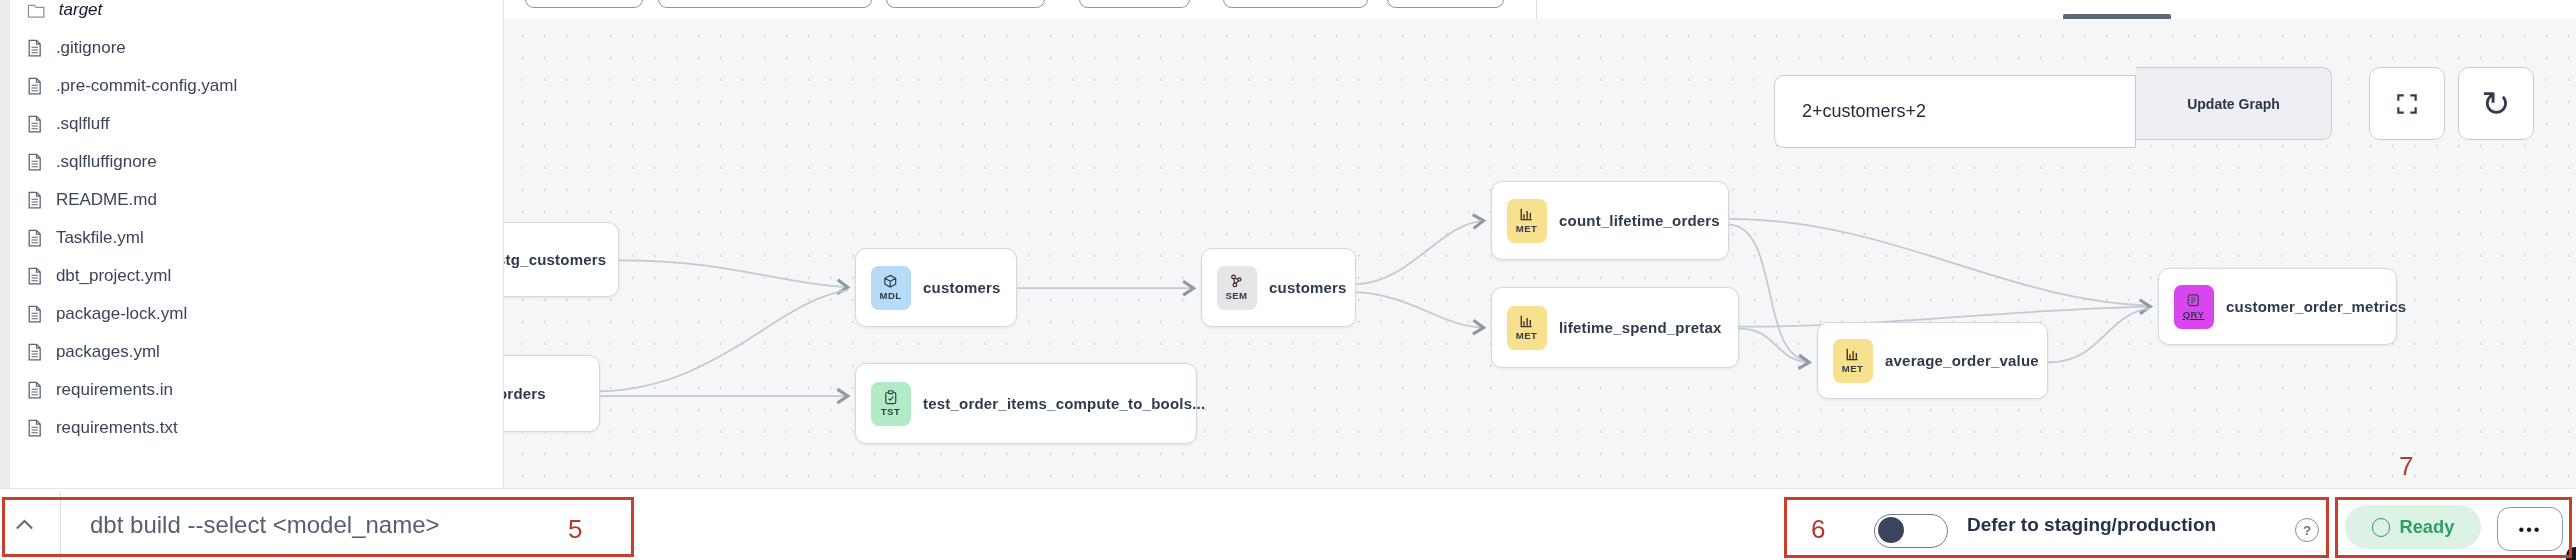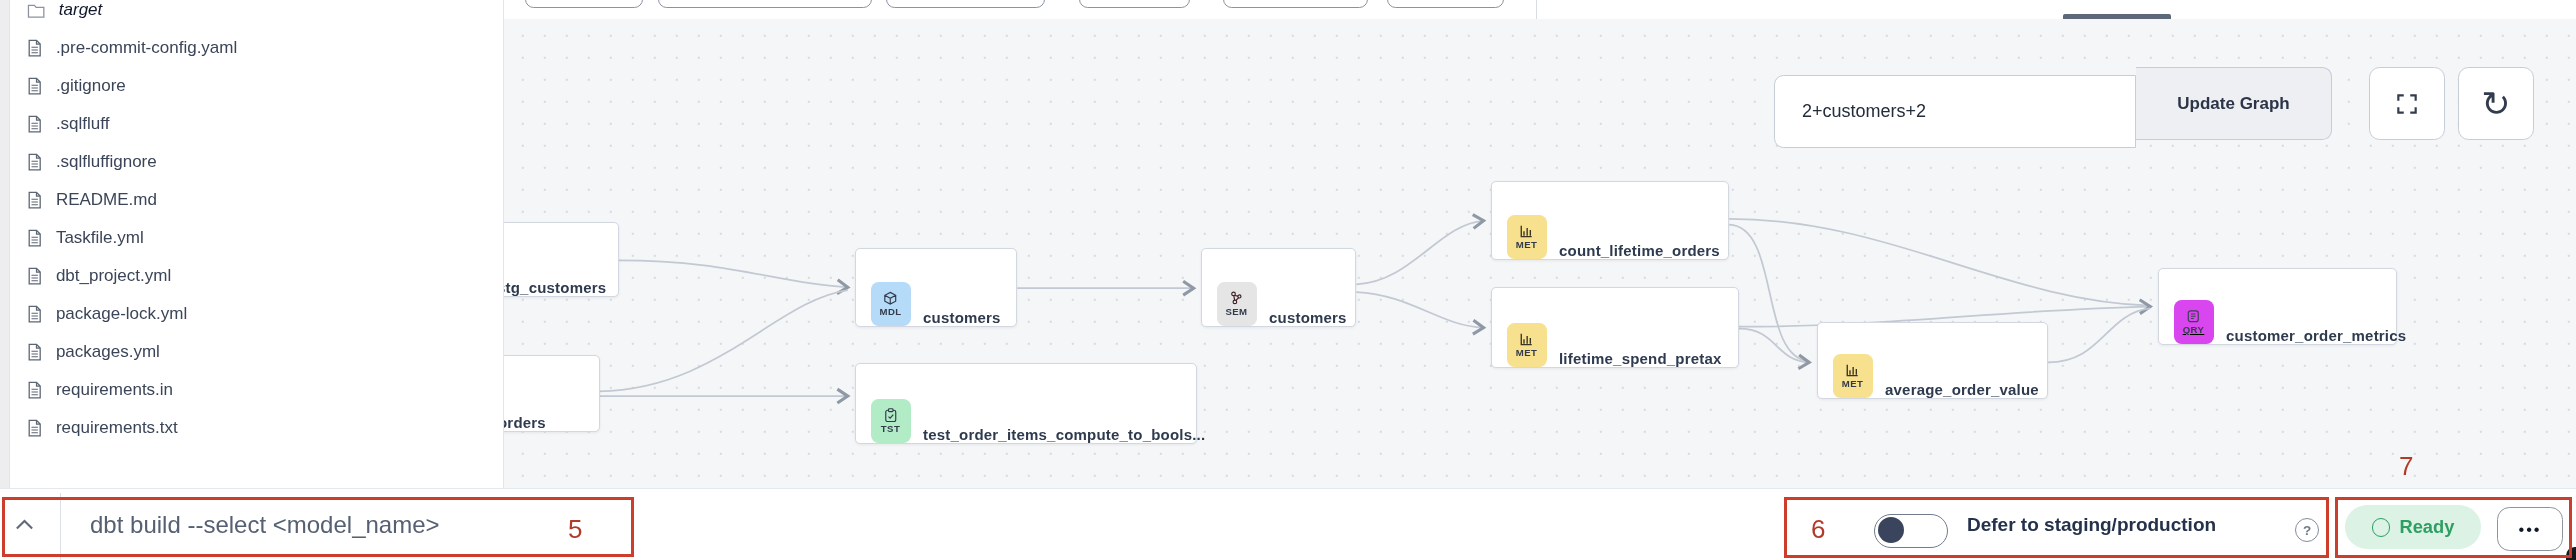--- a/index.html
+++ b/index.html
@@ -12,23 +12,23 @@
     position:absolute; left:0; top:19px; width:2576px; height:469px;
     background-color:#f5f6f8;
     background-image:radial-gradient(circle, #d7dade 1.3px, transparent 1.4px);
     background-size:22px 22px; background-position:5.8px 5.8px;
   }
   .edges { position:absolute; left:0; top:0; z-index:1; }
 
   
   .node {
     position:absolute; z-index:2; background:#fff;
-    border:1px solid #d3d8e0; border-radius:5px;
+    border:1px solid #d3d8e0; border-radius:11px;
     box-shadow:0 1px 2.9px rgba(16,24,40,.07);
-    display:flex; align-items:flex-end; padding-left:14.5px; gap:12.5px;
+    display:flex; align-items:center; padding-left:14.5px; gap:12.5px;
   }
   .node .label { font-size:15px; font-weight:600; color:#2e3a4e; letter-spacing:0.2px; white-space:nowrap; }
   .badge {
     width:40px; height:44px; border-radius:7.7px; flex:0 0 auto;
     display:flex; flex-direction:column; align-items:center; justify-content:center; gap:1px;
   }
   .badge .btxt { font-size:9.6px; font-weight:700; color:#333b4b; letter-spacing:0.4px; }
   .badge svg { display:block; }
   .badge.mdl { background:#b5dbf8; }
   .badge.sem { background:#e5e5e5; }
@@ -49,21 +49,21 @@
   
   .selector-group { position:absolute; left:1774px; top:67px; height:73px; display:flex; z-index:3; }
   .selector-input {
     width:362px; height:73px; background:#fff; border:1.4px solid #c7cdd6;
     border-radius:9.6px 0 0 9.6px; display:flex; align-items:center; padding-left:27px;
     font-size:18px; color:#232c3b;margin-top:8px;
   }
   .update-btn {
     width:196px; height:73px; background:#edeff2; border:1.4px solid #c7cdd6; border-left:none;
     border-radius:0 9.6px 9.6px 0; display:flex; align-items:center; justify-content:center;
-    font-size:17px; font-weight:600; color:#2b3547; cursor:pointer;
+    font-size:14px; font-weight:600; color:#2b3547; cursor:pointer;
   }
   .icon-btn {
     position:absolute; top:67px; width:76px; height:73px; background:#fff;
     border:1.4px solid #c7cdd6; border-radius:10.6px; z-index:3;
     display:flex; align-items:center; justify-content:center; color:#323c4e; cursor:pointer;
   }
   .btn-fullscreen { left:2369px; }
   .btn-refresh { left:2458px; font-size:35px; line-height:1; font-weight:400; }
 
   
@@ -296,30 +296,30 @@
         <span class="fname">target</span>
       </div>
 
       <div class="frow">
         <span class="ficon">
             <svg width="15.4" height="18.3" viewBox="0 0 16 20" fill="none" stroke="#5c6674" stroke-width="1.4">
               <path d="M2 1.5 H10 L14 5.5 V18.5 H2 Z M10 1.5 V5.5 H14"></path>
               <path d="M4.5 9 H11.5 M4.5 12 H11.5 M4.5 15 H11.5" stroke-width="1.2"></path>
             </svg>
           </span>
+        <span class="fname">.gitignore</span>
+      </div>
+      <div class="frow">
+        <span class="ficon">
+            <svg width="15.4" height="18.3" viewBox="0 0 16 20" fill="none" stroke="#5c6674" stroke-width="1.4">
+              <path d="M2 1.5 H10 L14 5.5 V18.5 H2 Z M10 1.5 V5.5 H14"></path>
+              <path d="M4.5 9 H11.5 M4.5 12 H11.5 M4.5 15 H11.5" stroke-width="1.2"></path>
+            </svg>
+          </span>
         <span class="fname">.pre-commit-config.yaml</span>
-      </div>
-      <div class="frow">
-        <span class="ficon">
-            <svg width="15.4" height="18.3" viewBox="0 0 16 20" fill="none" stroke="#5c6674" stroke-width="1.4">
-              <path d="M2 1.5 H10 L14 5.5 V18.5 H2 Z M10 1.5 V5.5 H14"></path>
-              <path d="M4.5 9 H11.5 M4.5 12 H11.5 M4.5 15 H11.5" stroke-width="1.2"></path>
-            </svg>
-          </span>
-        <span class="fname">.gitignore</span>
       </div>
       <div class="frow">
         <span class="ficon">
             <svg width="15.4" height="18.3" viewBox="0 0 16 20" fill="none" stroke="#5c6674" stroke-width="1.4">
               <path d="M2 1.5 H10 L14 5.5 V18.5 H2 Z M10 1.5 V5.5 H14"></path>
               <path d="M4.5 9 H11.5 M4.5 12 H11.5 M4.5 15 H11.5" stroke-width="1.2"></path>
             </svg>
           </span>
         <span class="fname">.sqlfluff</span>
       </div>

